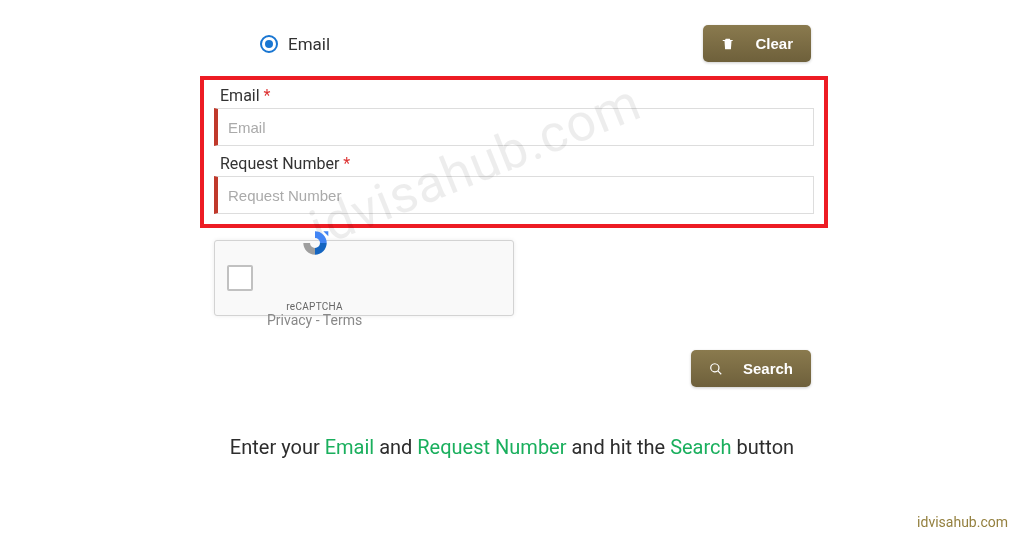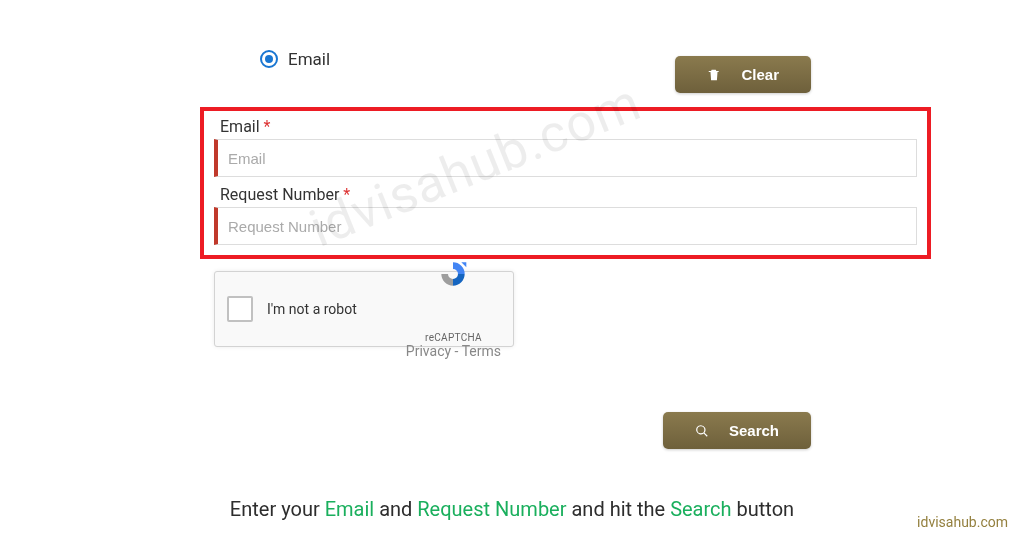--- a/index.html
+++ b/index.html
@@ -54,35 +54,34 @@
       background: #1976d2;
     }
     .radio-label {
       font-size: 17px;
       color: #333;
     }
     .btn {
       display: inline-flex;
       align-items: center;
       gap: 20px;
-      padding: 10px 32px;
+      padding: 10px 18px;
       border-radius: 5px;
       background: linear-gradient(to bottom, #8a7a4e, #6e603b);
       color: #fff;
       font-size: 15px;
       font-weight: 600;
       border: none;
       cursor: pointer;
       box-shadow: 0 1px 3px rgba(0,0,0,0.2);
-      margin-top: 31px;
     }
     .btn svg { fill: #fff; }
     .highlight-box {
       margin-left: 200px;
-      width: 731px;
+      width: 628px;
       border: 4px solid #ed1c24;
       padding: 6px 10px 10px 10px;
     }
     .field-group { margin-bottom: 8px; }
     .field-label {
       font-size: 16px;
       color: #333;
       margin-bottom: 3px;
       padding-left: 6px;
     }
@@ -212,21 +211,20 @@
       <div class="field-label">
         <span>Request Number</span>
         <span class="asterisk">*</span>
       </div>
       <input class="input-field" placeholder="Request Number" style="">
     </div>
   </div>
 
   <div class="recaptcha-box">
     <div class="recaptcha-check"></div>
-    <div class="recaptcha-text">I'm not a robot</div>
     <div class="recaptcha-right">
       <div class="recaptcha-logo">
         <svg width="34" height="30" viewBox="0 0 40 36">
           <path fill="#4285f4" d="M20 4 A14 14 0 0 1 34 18 L26 18 A6 6 0 0 0 20 12 Z"></path>
           <path fill="#1565c0" d="M34 18 A14 14 0 0 1 20 32 L20 24 A6 6 0 0 0 26 18 Z"></path>
           <path fill="#9e9e9e" d="M20 32 A14 14 0 0 1 6 18 L14 18 A6 6 0 0 0 20 24 Z"></path>
           <polygon fill="#4285f4" points="30,4 36,4 36,10"></polygon>
         </svg>
       </div>
       <div class="recaptcha-brand">reCAPTCHA</div>

